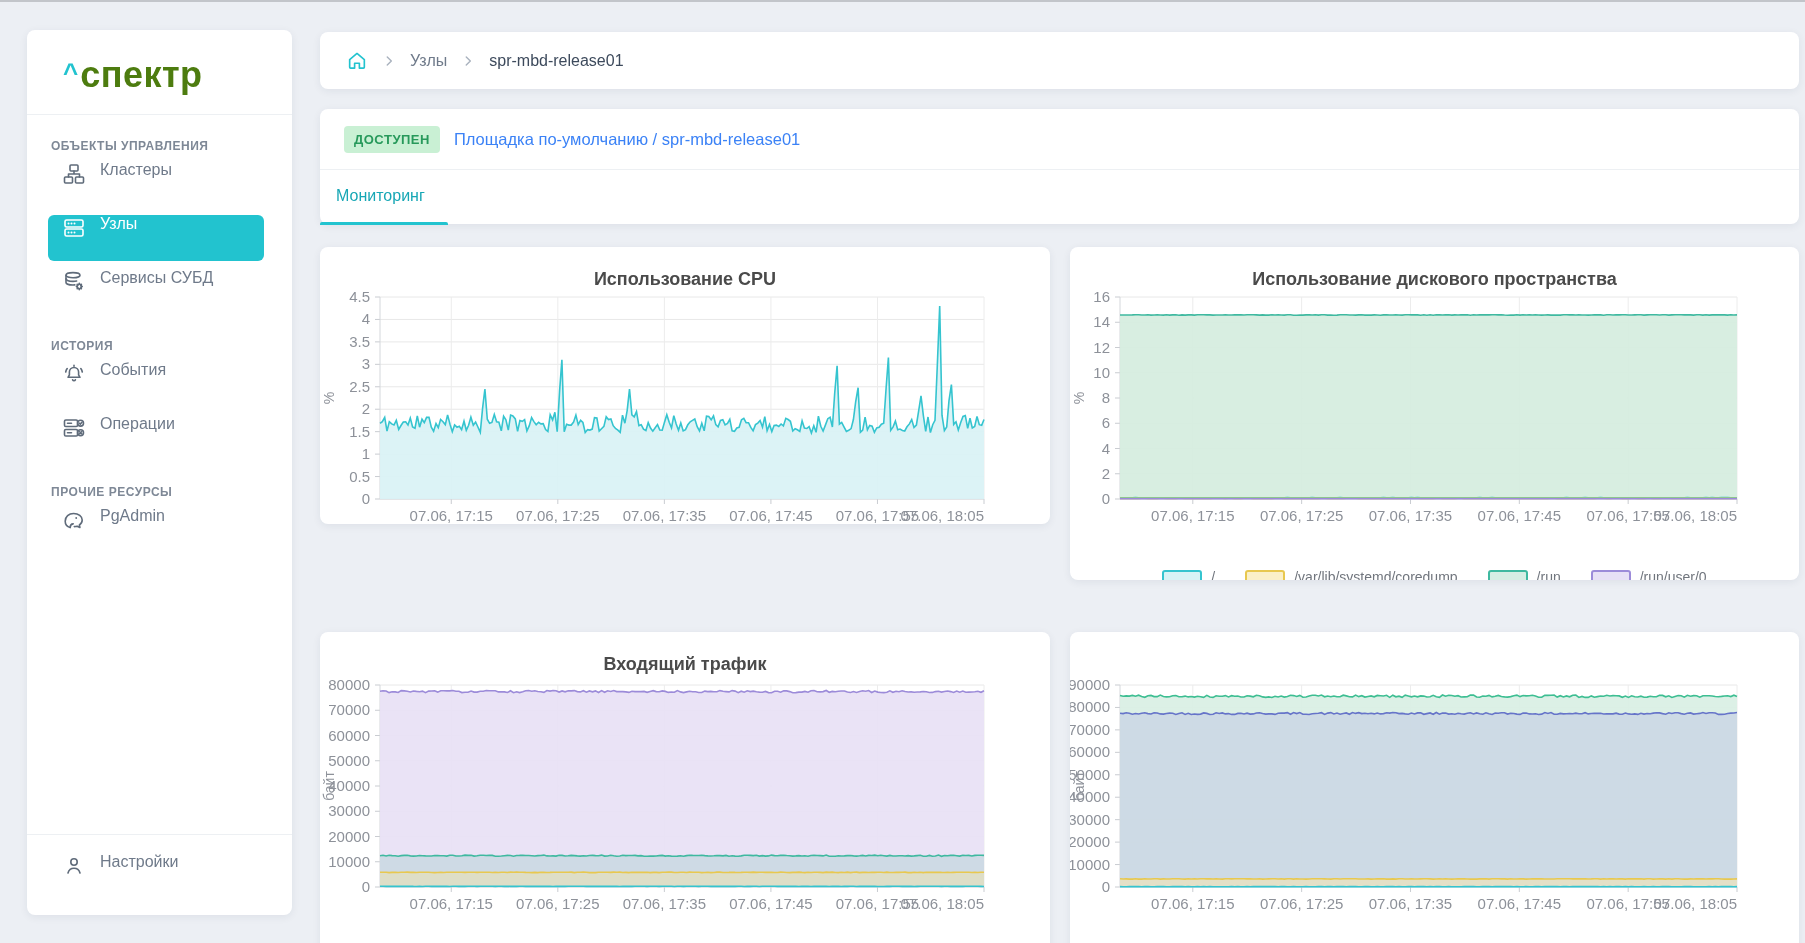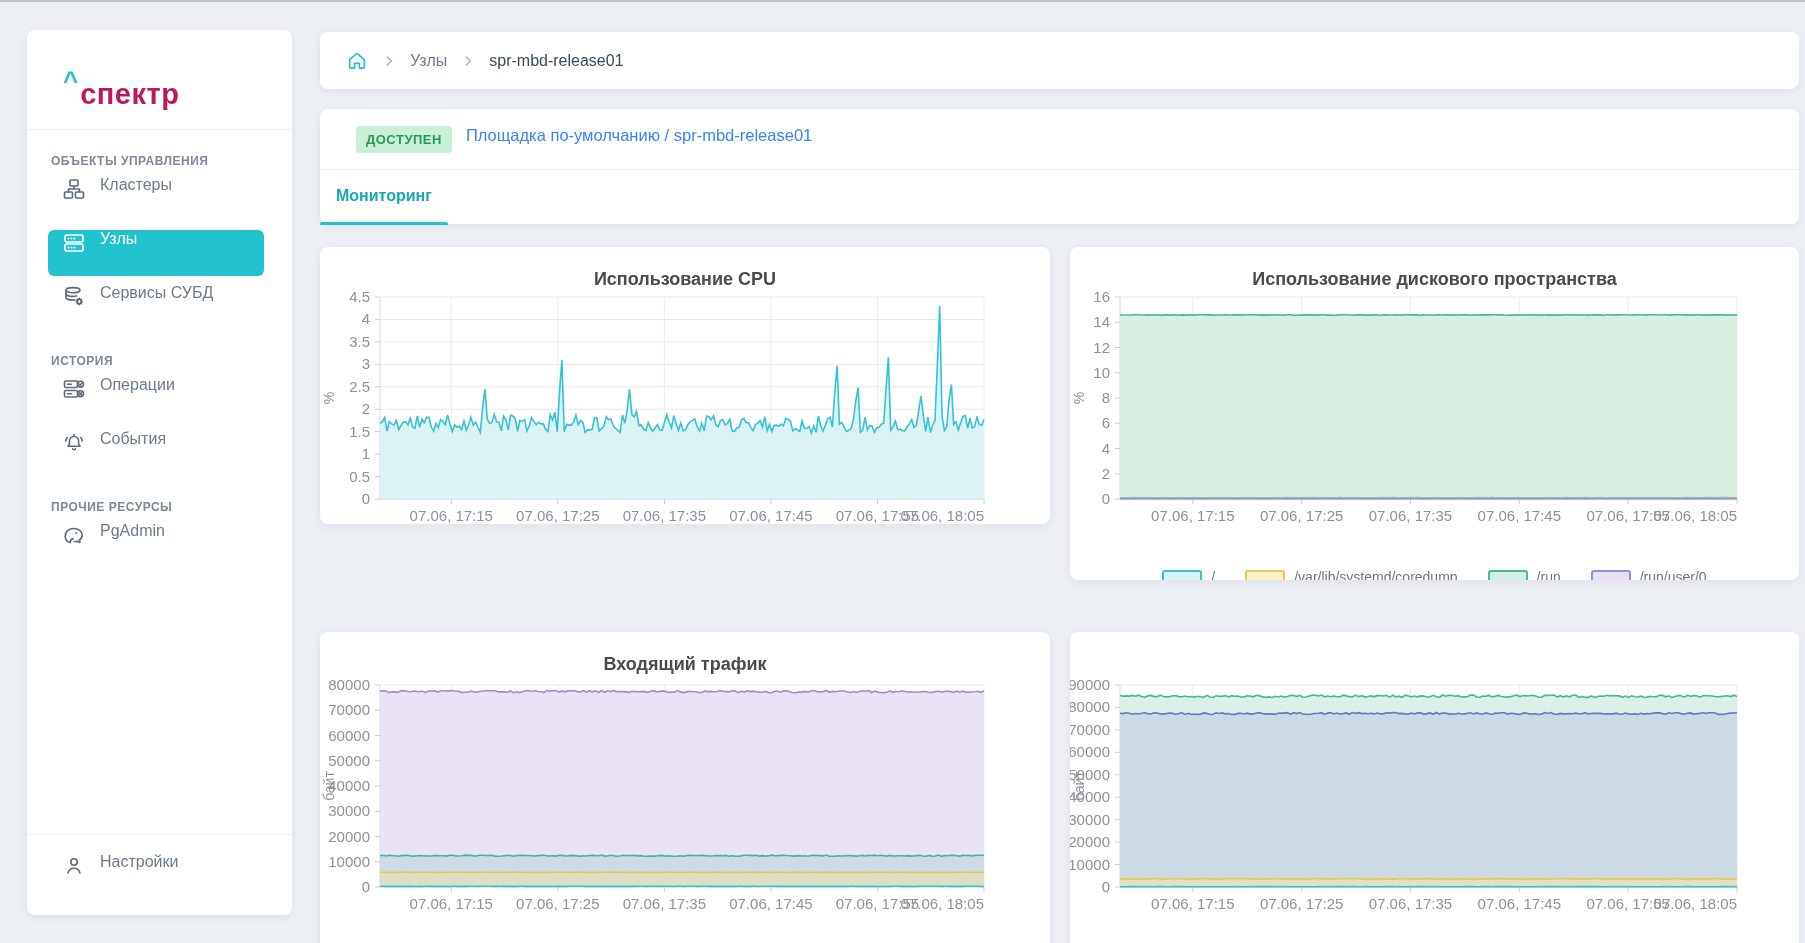--- a/index.html
+++ b/index.html
@@ -3,46 +3,46 @@
 <meta charset="utf-8">
 <style>
   html,body{margin:0;padding:0;background:#eceff4;font-family:"Liberation Sans",sans-serif;}
   .screen{position:relative;width:1805px;height:943px;background:#eceff4;overflow:hidden;border-top:2px solid #c2c5ca;}
   .card{position:absolute;background:#fff;border-radius:8px;box-shadow:0 2px 8px rgba(25,39,70,0.07);}
 
   
   .sidebar{left:27px;top:28px;width:265px;height:885px;}
   .logo{display:flex;align-items:center;padding:24px 0 18px 36px;cursor:pointer;}
   .logo .caret{color:#22c3cf;font-weight:bold;font-size:26px;line-height:20px;margin-right:2px;transform:translateY(-2px);}
-  .logo .logo-text{color:#be185d;font-weight:bold;font-size:29px;letter-spacing:0.5px;margin-top:24px;}
+  .logo .logo-text{color:#4d7c0f;font-weight:bold;font-size:36px;letter-spacing:0.5px;}
   .sb-divider{height:1px;background:#edf0f3;margin:0;}
   .sb-section-label{margin:24px 24px 4px 24px;font-size:12px;font-weight:bold;color:#7e8896;letter-spacing:0.5px;}
   .side-item{display:flex;height:46px;margin:8px 28px 8px 21px;padding-left:13px;border-radius:6px;color:#6f7a8a;font-size:16px;cursor:pointer;}
   .side-item .si-icon{width:26px;height:26px;margin-right:13px;display:flex;align-items:center;justify-content:center;}
   .side-item svg{stroke:#5f6b7a;fill:none;stroke-width:1.6;stroke-linecap:round;stroke-linejoin:round;}
   .side-item.active{background:#22c3cf;color:#fff;}
   .side-item.active svg{stroke:#fff;}
   .sb-footer{position:absolute;left:0;right:0;bottom:12px;}
   .sb-footer .side-item{margin-bottom:4px;}
 
   
   .crumb-card{left:320px;top:30px;width:1479px;height:57px;display:flex;align-items:center;padding-left:26px;box-sizing:border-box;}
   .crumb-card svg{fill:none;stroke-linecap:round;stroke-linejoin:round;}
   .crumb-item{font-size:16px;color:#6f7a8a;cursor:pointer;}
   .crumb-current{font-size:16px;color:#3d4a5c;}
   .crumb-sep{margin:0 14px;display:flex;align-items:center;}
 
   
   .info-card{left:320px;top:107px;width:1479px;height:115px;}
-  .info-row{display:flex;padding:17px 24px 0 36px;}
+  .info-row{display:flex;align-items:center;padding:17px 24px 0 24px;}
   .badge{background:#c9f0d4;color:#27995b;font-size:13px;font-weight:bold;letter-spacing:0.5px;border-radius:4px;padding:6px 10px;margin-right:14px;}
   .info-title{font-size:16.5px;color:#3b82f6;}
   .info-divider{height:1px;background:#edf0f3;margin-top:16px;}
   .tab-row{position:relative;height:55px;}
-  .tab{position:absolute;left:16px;top:17px;font-size:16px;font-weight:bold;color:#17a7b5;cursor:pointer;}
+  .tab{position:absolute;left:16px;top:17px;font-size:16px;font-weight:normal;color:#17a7b5;cursor:pointer;}
   .tab-underline{position:absolute;left:0;bottom:0;width:128px;height:3px;background:#22c3cf;border-radius:2px 2px 0 0;}
 
   
   .chart-card{overflow:hidden;}
   #card-cpu{left:320px;top:245px;width:730px;height:277px;}
   #card-disk{left:1070px;top:245px;width:729px;height:333px;}
   #card-incoming{left:320px;top:630px;width:730px;height:360px;}
   #card-outgoing{left:1070px;top:630px;width:729px;height:360px;}
   .chart-title{position:absolute;left:0;right:0;top:22px;text-align:center;font-size:18px;font-weight:bold;color:#4a4a4a;}
   .chart-svg{position:absolute;left:0;top:0;}
@@ -99,41 +99,41 @@
           </svg>
       </span>
       <span>Сервисы СУБД</span>
     </div>
 
     <div class="sb-section-label">ИСТОРИЯ</div>
 
     <div class="side-item">
       <span class="si-icon">
         <svg width="24" height="24" viewBox="0 0 24 24">
+            <path d="M12 5.5a4.6 4.6 0 0 1 4.6 4.6v2.8l1.4 2.4H6l1.4-2.4v-2.8A4.6 4.6 0 0 1 12 5.5z"></path>
+            <path d="M10.6 17.8a1.6 1.6 0 0 0 2.8 0"></path>
+            <path d="M5.2 6.6a7.6 7.6 0 0 0-1.5 3.4M18.8 6.6a7.6 7.6 0 0 1 1.5 3.4M12 3.2v1"></path>
+          </svg>
+      </span>
+      <span>События</span>
+    </div>
+
+    <div class="side-item">
+      <span class="si-icon">
+        <svg width="24" height="24" viewBox="0 0 24 24">
             <rect x="2.5" y="4" width="13" height="6.5" rx="1.3"></rect>
             <rect x="2.5" y="13.5" width="13" height="6.5" rx="1.3"></rect>
             <path d="M5.5 7.2h4M5.5 16.7h4"></path>
             <circle cx="18.6" cy="7.2" r="2.9"></circle>
             <path d="M17.4 7.2l.9.9 1.6-1.8"></path>
             <circle cx="18.6" cy="16.7" r="2.9"></circle>
             <path d="M17.6 15.7l2 2M19.6 15.7l-2 2"></path>
           </svg>
       </span>
       <span>Операции</span>
-    </div>
-
-    <div class="side-item">
-      <span class="si-icon">
-        <svg width="24" height="24" viewBox="0 0 24 24">
-            <path d="M12 5.5a4.6 4.6 0 0 1 4.6 4.6v2.8l1.4 2.4H6l1.4-2.4v-2.8A4.6 4.6 0 0 1 12 5.5z"></path>
-            <path d="M10.6 17.8a1.6 1.6 0 0 0 2.8 0"></path>
-            <path d="M5.2 6.6a7.6 7.6 0 0 0-1.5 3.4M18.8 6.6a7.6 7.6 0 0 1 1.5 3.4M12 3.2v1"></path>
-          </svg>
-      </span>
-      <span>События</span>
     </div>
 
     <div class="sb-section-label">ПРОЧИЕ РЕСУРСЫ</div>
 
     <div class="side-item">
       <span class="si-icon">
         <svg width="24" height="24" viewBox="0 0 24 24">
             <path d="M8.2 19.5c-3-.8-5-3.1-5-6.3C3.2 8.6 6.8 5.5 11.6 5.5c4.9 0 8.6 2.8 8.6 6.6 0 2.2-1.1 3.9-2.8 4.9l.5 2.5-2.7-1.3c-.9.3-1.9.4-2.9.4"></path>
             <path d="M8.2 19.5c0-2.2 1.2-3.5 3-3.6"></path>
             <circle cx="14.2" cy="10" r="0.9" fill="#5f6b7a" stroke="none"></circle>

